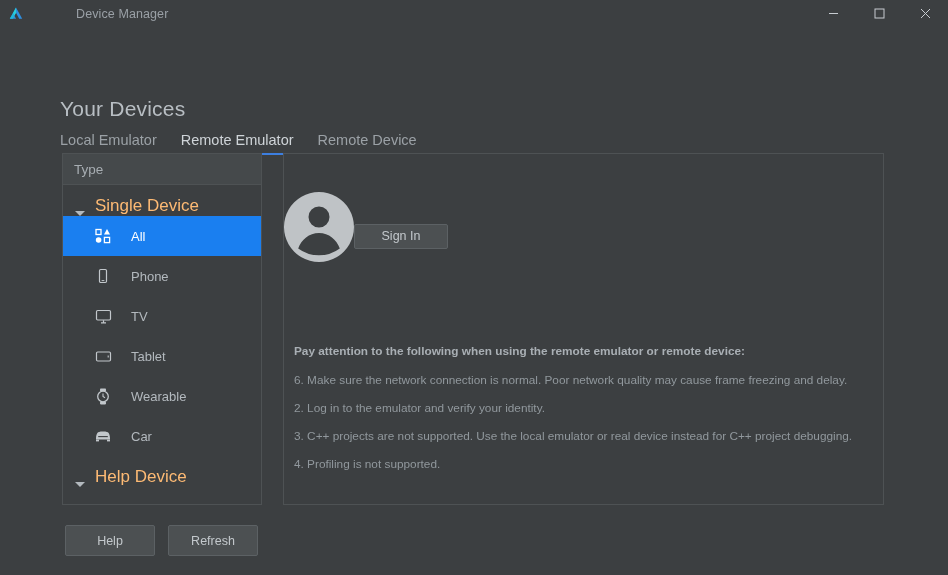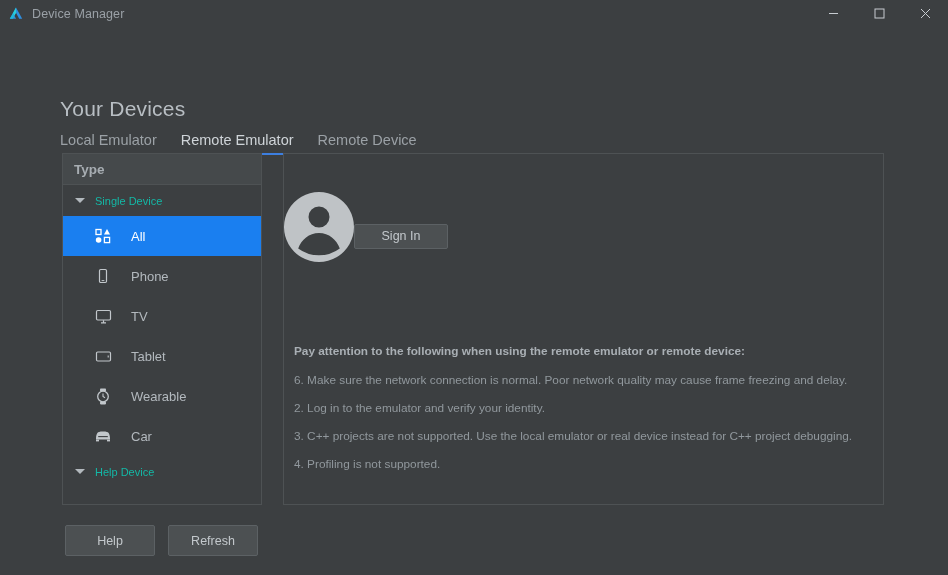--- a/index.html
+++ b/index.html
@@ -16,20 +16,21 @@
   }
 
   
   .titlebar {
     position: relative;
     height: 27px;
     background: #3c3f41;
     display: flex;
     align-items: center;
     user-select: none;
+    gap: 44px;
   }
   .app-logo {
     width: 16px; height: 16px;
     margin-left: 8px; margin-right: 8px;
     display: block;
     flex: 0 0 auto;
   }
   .app-title {
     font-size: 12.5px;
     color: #9aa0a6;
@@ -89,29 +90,28 @@
   }
   .list-header {
     height: 31px;
     background: #45494b;
     border-bottom: 1px solid #4e5254;
     display: flex;
     align-items: center;
     padding-left: 11px;
     font-size: 13.5px;
     color: #a7adb2;
-    font-weight: bold;
   }
   .group-row {
     height: 31px;
     display: flex;
-    align-items: center;
+    align-items: flex-end;
     padding-left: 12px;
-    font-size: 11px;
-    color: #14b8a6;
+    font-size: 17px;
+    color: #fdba74;
   }
   .caret {
     width: 0; height: 0;
     border-left: 5px solid transparent;
     border-right: 5px solid transparent;
     border-top: 5.5px solid #b3b9be;
     margin-right: 10px;
     flex: 0 0 auto;
   }
   .dev-row {

